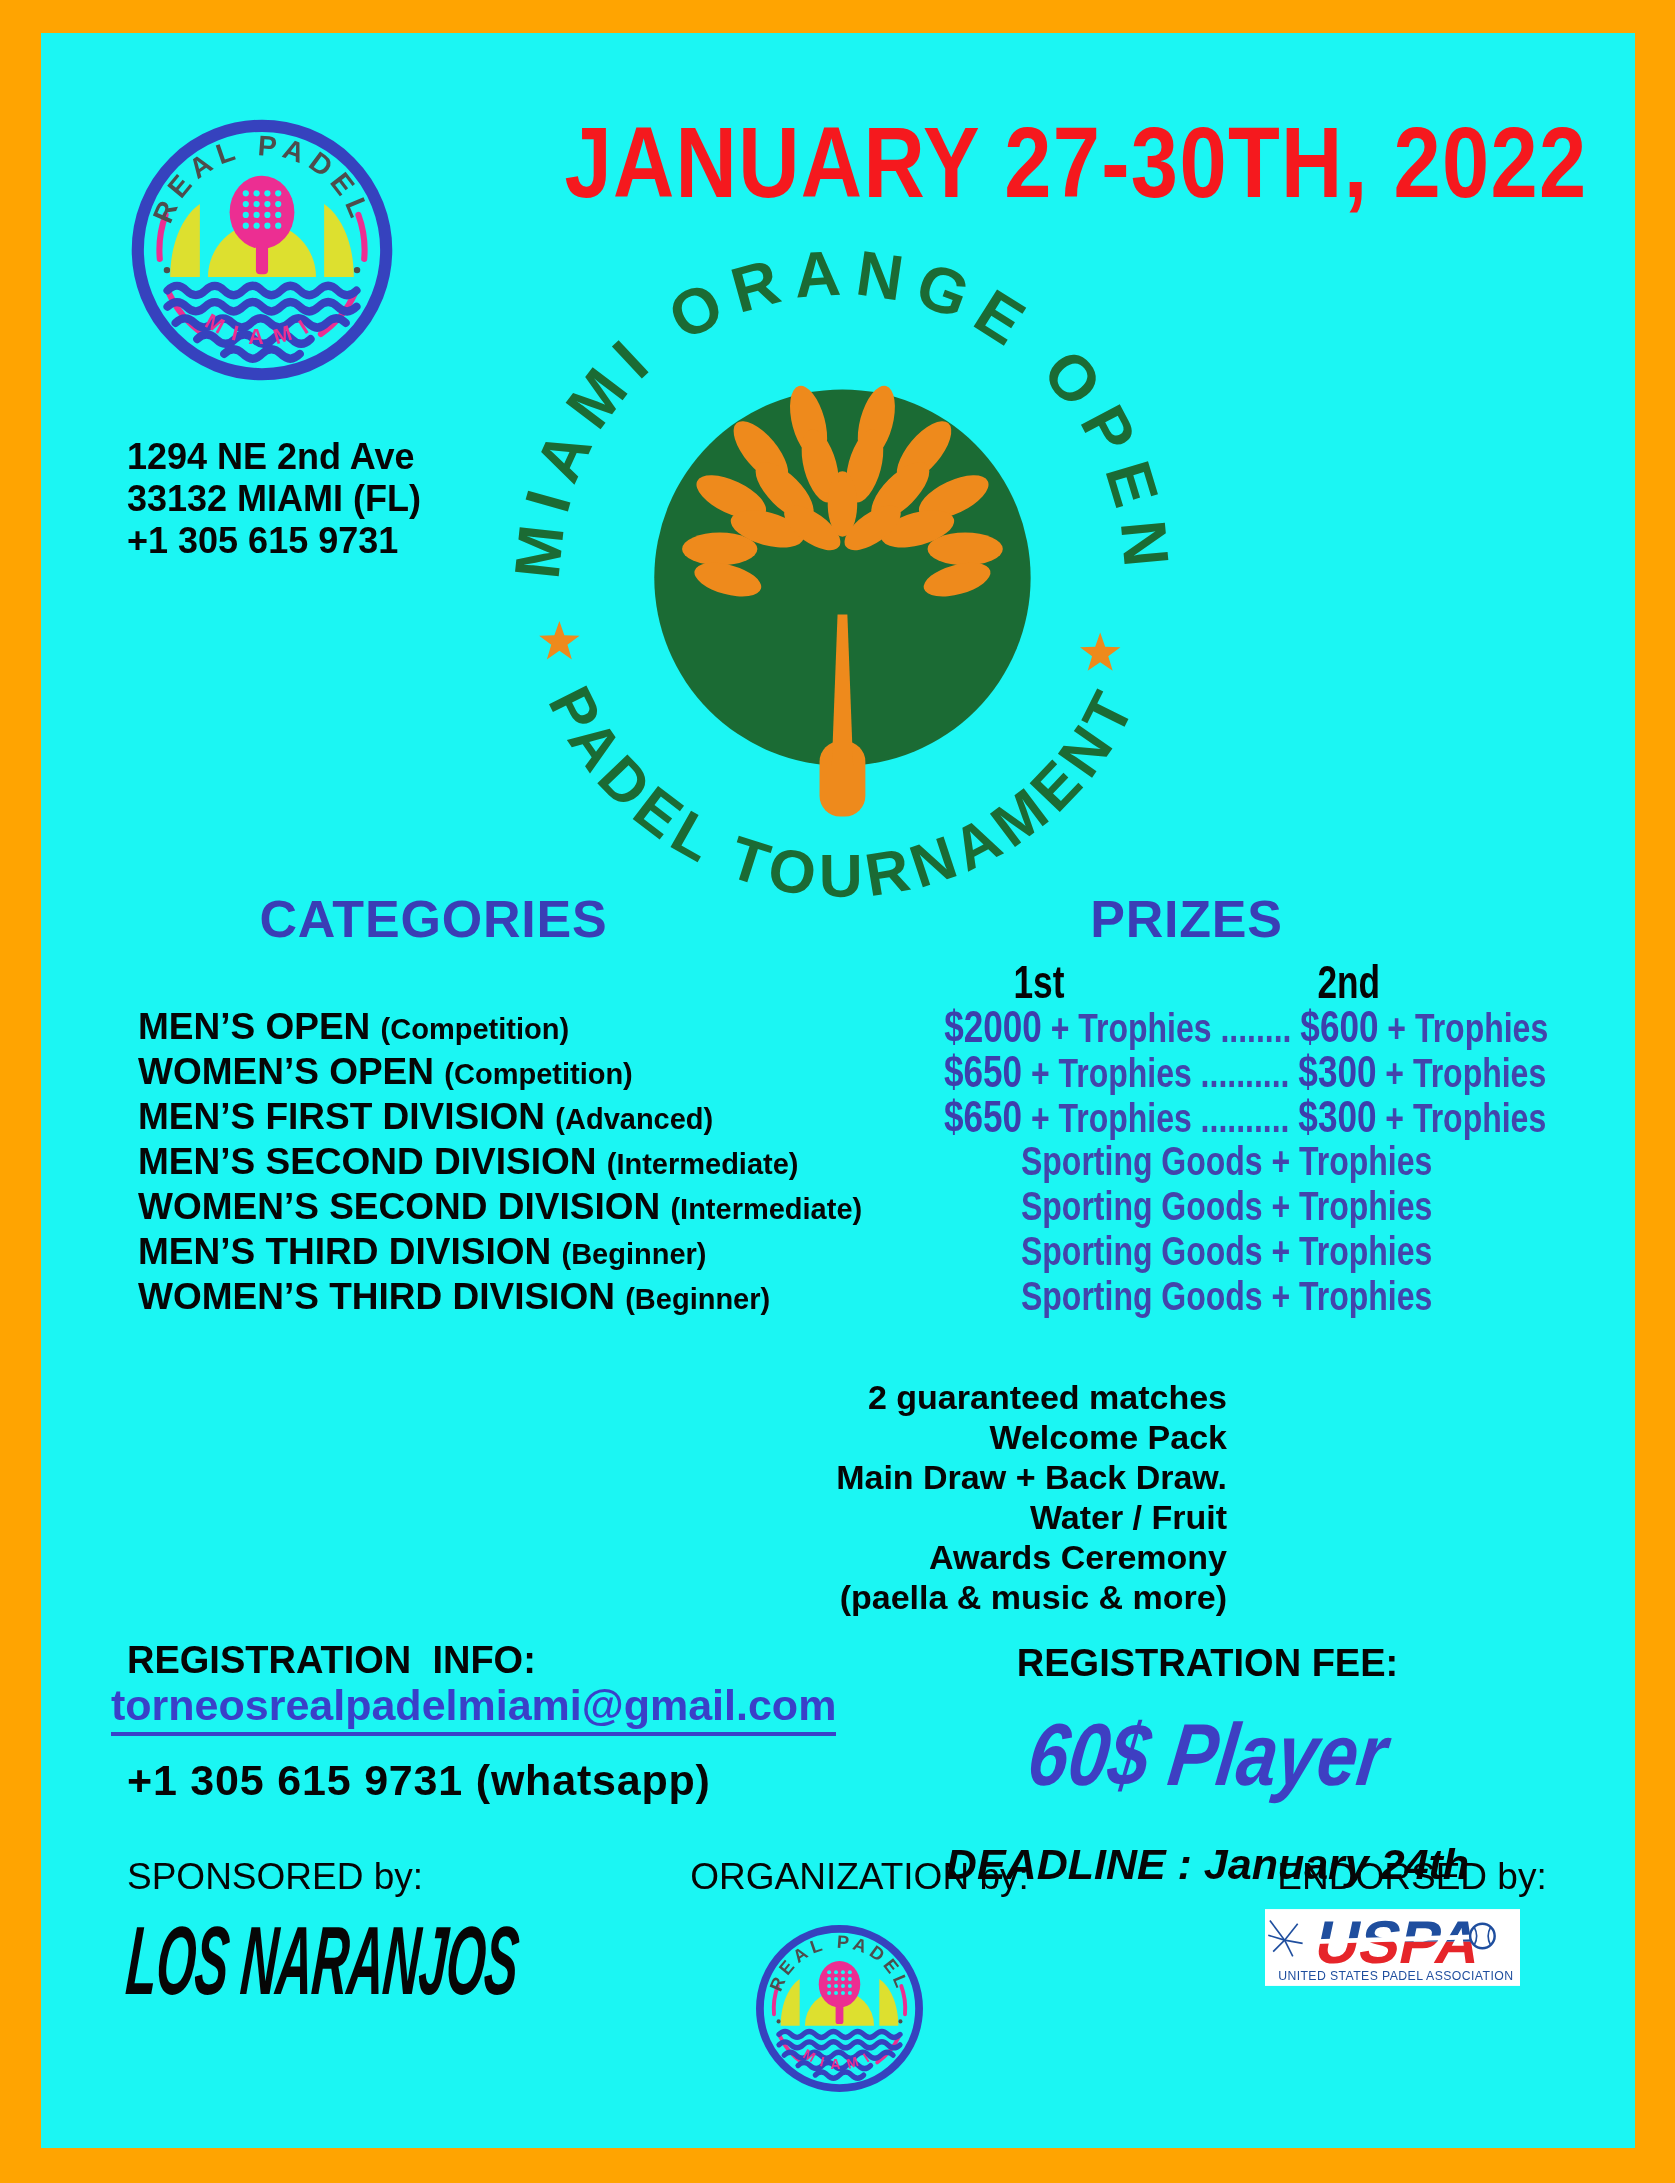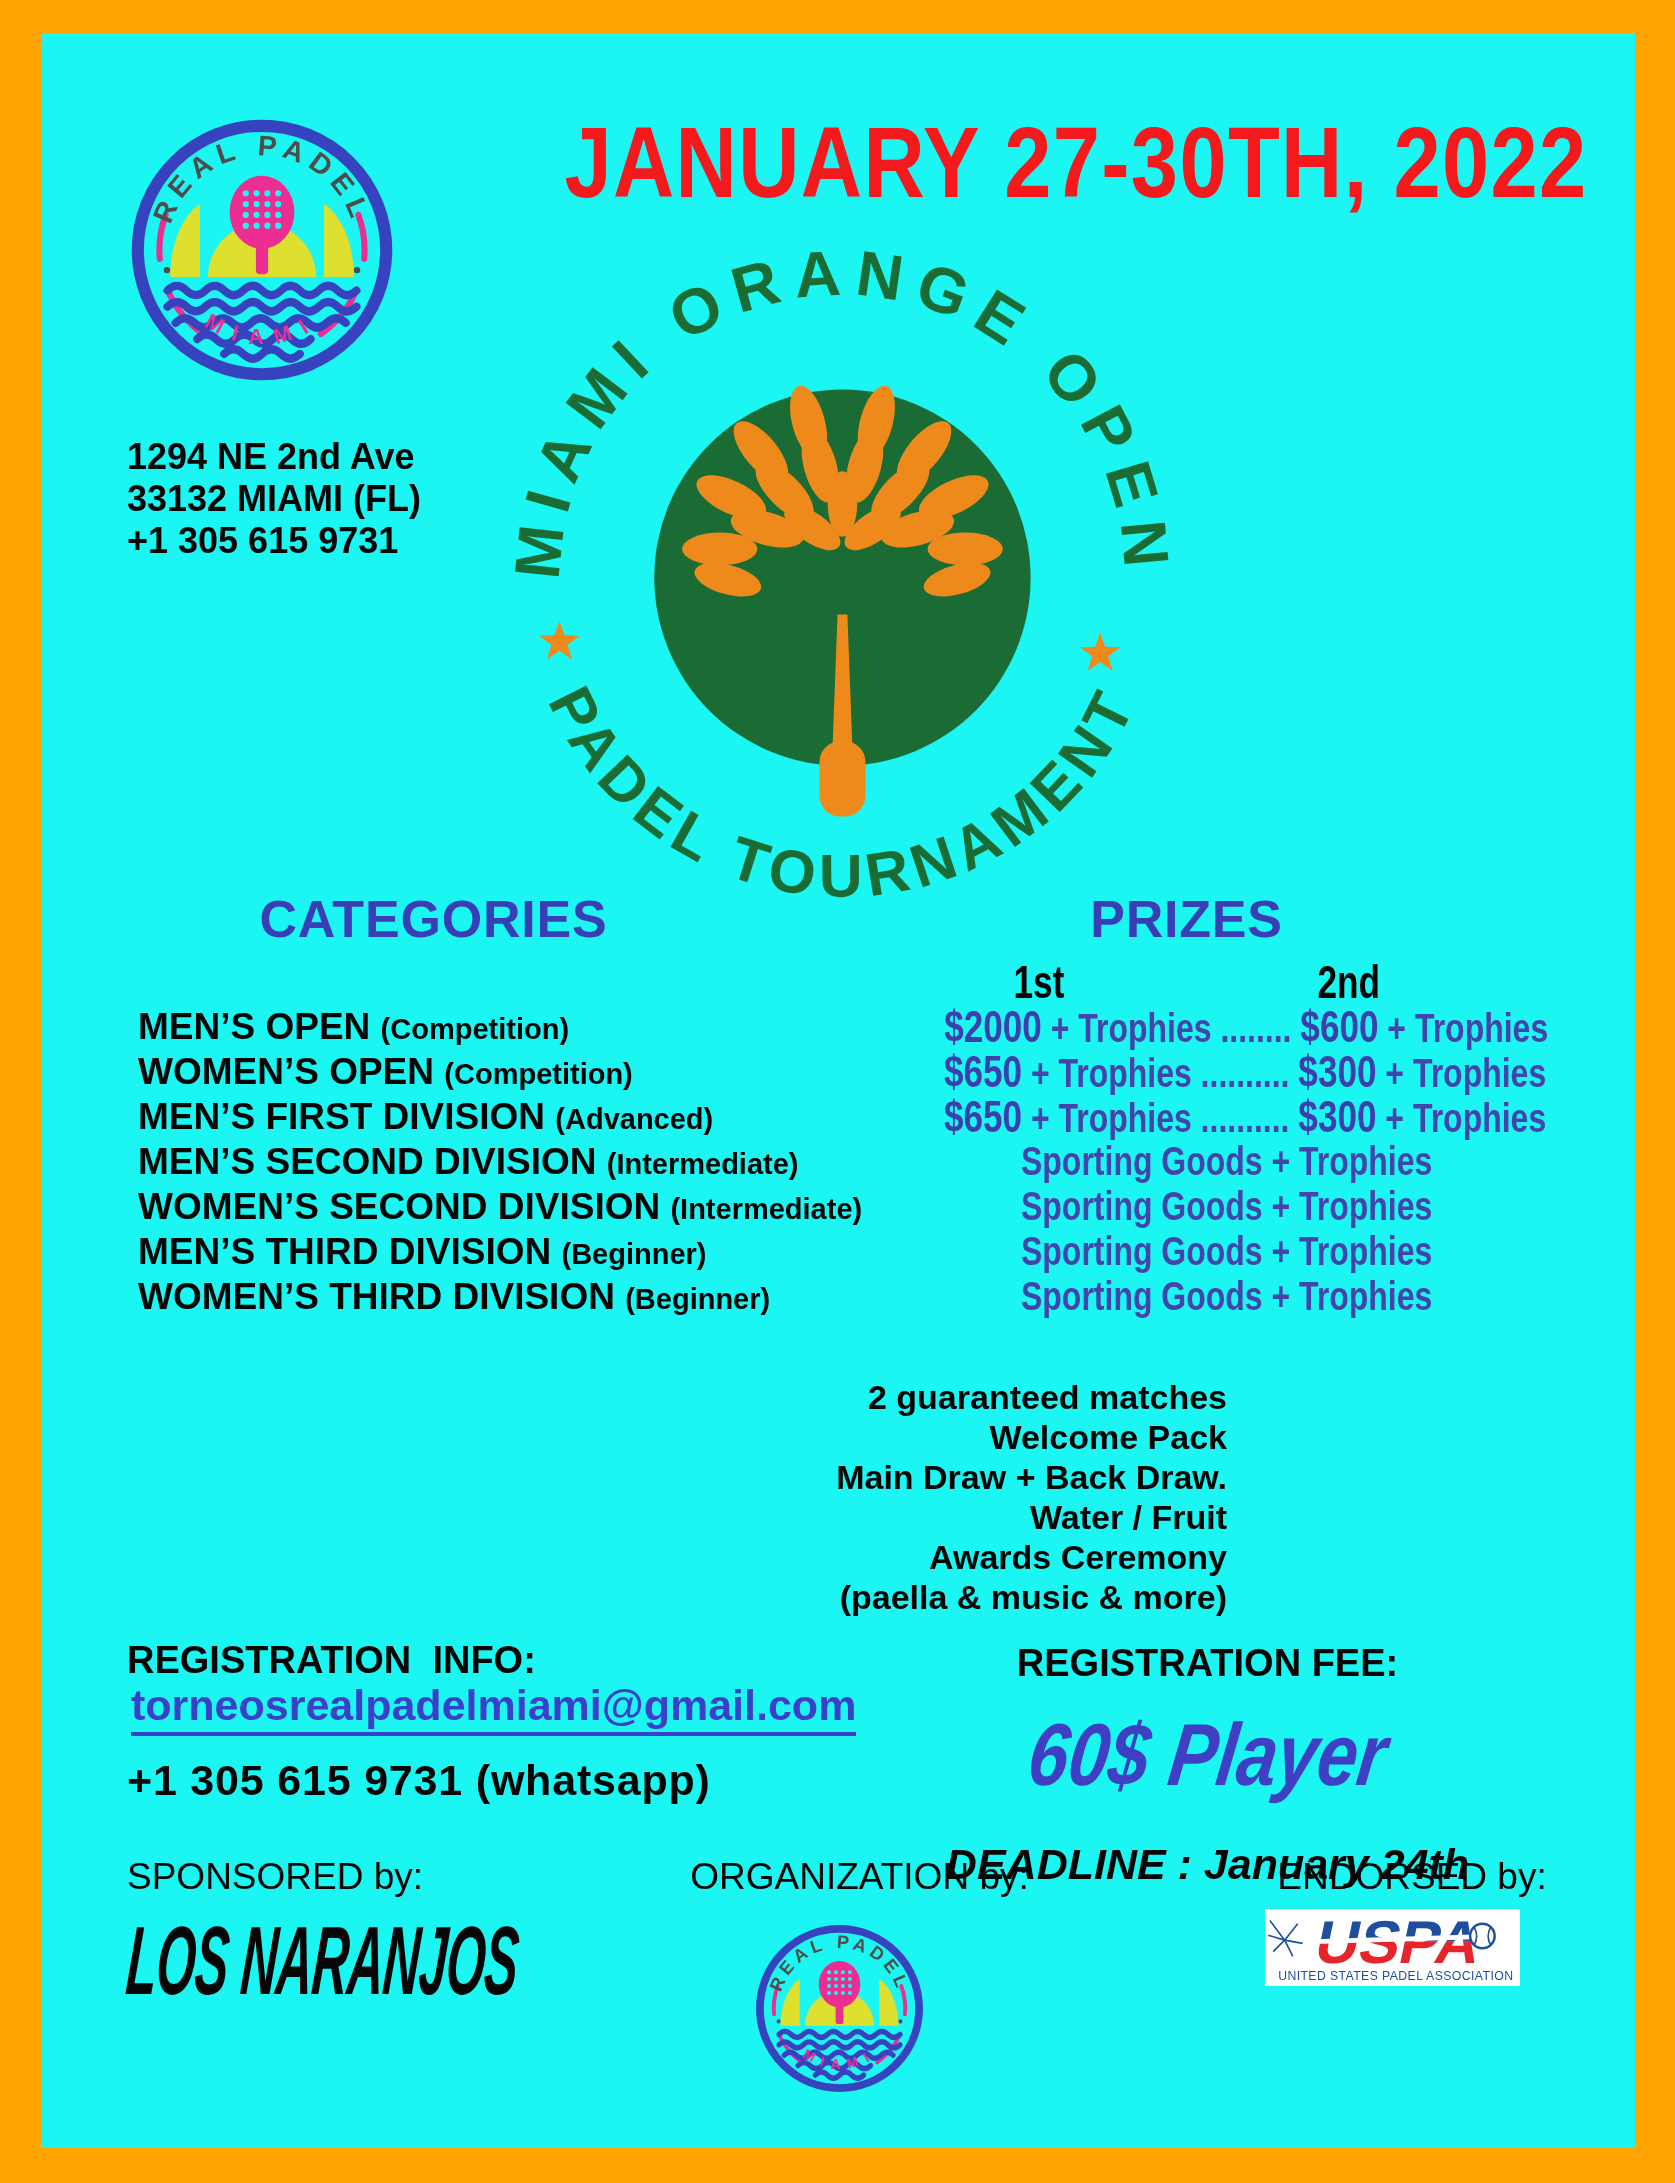--- a/index.html
+++ b/index.html
@@ -214,21 +214,21 @@
     <div class="abs perks" id="perks">
         <div>2 guaranteed matches</div>
         <div>Welcome Pack</div>
         <div>Main Draw + Back Draw.</div>
         <div>Water / Fruit</div>
         <div>Awards Ceremony</div>
         <div>(paella &amp; music &amp; more)</div>
       </div>
 
     <div class="abs reg-head">REGISTRATION  INFO:</div>
-    <div class="abs" style="left:90px; top:1648px;">
+    <div class="abs" style="left:70px; top:1648px;">
       <span class="reg-email" style="position:static;">torneosrealpadelmiami@gmail.com</span>
     </div>
     <div class="abs reg-phone">+1 305 615 9731 (whatsapp)</div>
 
     <div class="abs fee-head">REGISTRATION FEE:</div>
     <div class="abs fee-amount-wrap">
       <span class="fee-amount">60$ Player</span>
     </div>
     <div class="abs fee-deadline">DEADLINE : January 24th</div>
 

